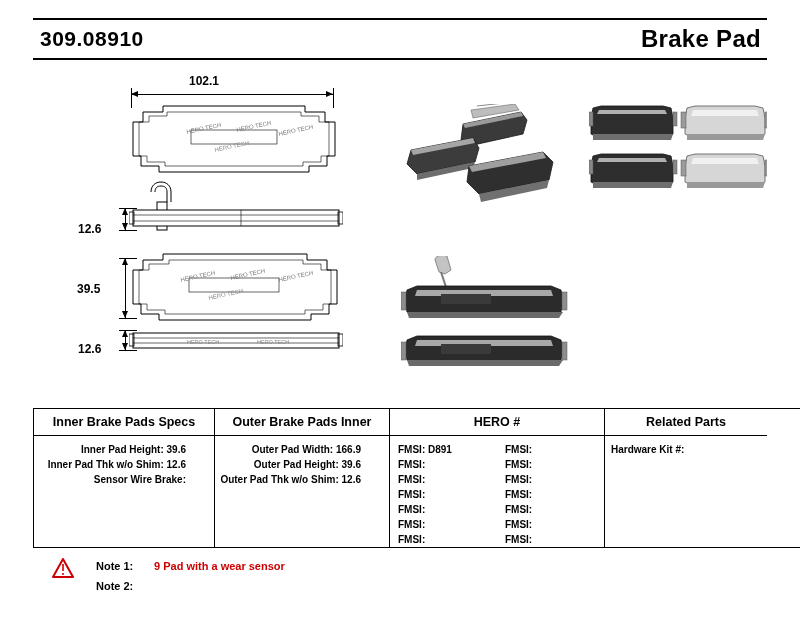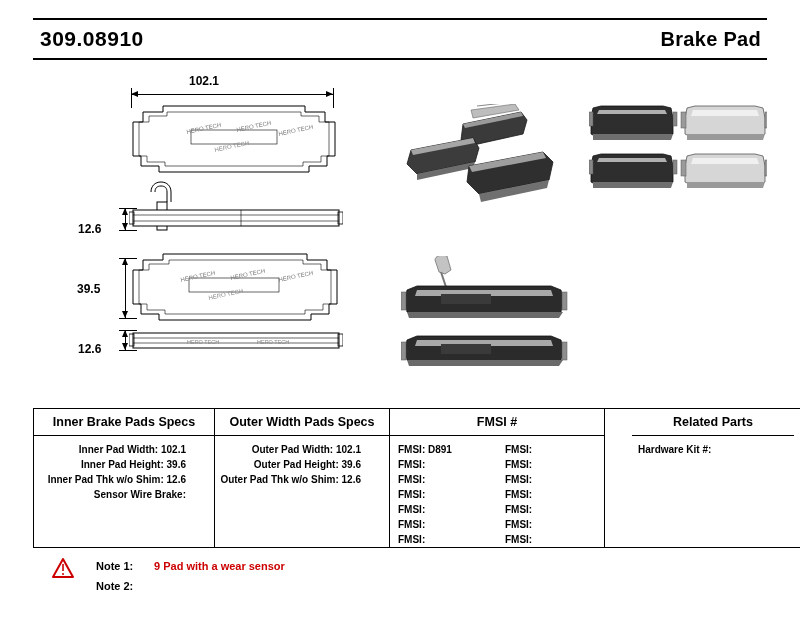--- a/index.html
+++ b/index.html
@@ -32,21 +32,21 @@
     align-items: center;
     justify-content: space-between;
   }
   .part-number {
     font-size: 21px;
     font-weight: bold;
     letter-spacing: 0.5px;
     padding-left: 7px;
   }
   .doc-type {
-    font-size: 20px;
+    font-size: 24px;
     font-weight: bold;
     padding-right: 6px;
     letter-spacing: 0.3px;
   }
 
   
   .drawings {
     position: absolute;
     left: 33px; top: 62px;
     width: 734px; height: 330px;
@@ -126,21 +126,21 @@
   .spec-col {
     border-right: 1.5px solid #000;
     box-sizing: border-box;
     display: flex;
     flex-direction: column;
   }
   .spec-col:last-child { border-right: none; }
   .col-inner { width: 181px; }
   .col-outer { width: 175px; }
   .col-fmsi { width: 215px; }
-  .col-related { width: 162px; margin-left: 27px; }
+  .col-related { width: 162px; }
 
   .spec-head {
     height: 26px;
     border-bottom: 1.5px solid #000;
     display: flex;
     align-items: center;
     justify-content: center;
     font-size: 12.5px;
     font-weight: bold;
   }
@@ -372,38 +372,37 @@
       </svg>
     </div>
 
   </div>
 
   <div class="spec-tables">
 
     <div class="spec-col col-inner">
       <div class="spec-head">Inner Brake Pads Specs</div>
       <div class="spec-body">
-        <div class="spec-row">Inner Pad Width: 102.1</div>
         <div class="spec-row">Inner Pad Height: 39.6</div>
         <div class="spec-row">Inner Pad Thk w/o Shim: 12.6</div>
         <div class="spec-row">Sensor Wire Brake:</div>
       </div>
     </div>
 
     <div class="spec-col col-outer">
-      <div class="spec-head">Outer Width Pads Specs</div>
+      <div class="spec-head">Outer Brake Pads Inner</div>
       <div class="spec-body">
-        <div class="spec-row">Outer Pad Width: 102.1</div>
+        <div class="spec-row">Outer Pad Width: 166.9</div>
         <div class="spec-row">Outer Pad Height: 39.6</div>
         <div class="spec-row">Outer Pad Thk w/o Shim: 12.6</div>
       </div>
     </div>
 
     <div class="spec-col col-fmsi">
-      <div class="spec-head">FMSI #</div>
+      <div class="spec-head">HERO #</div>
       <div class="fmsi-body">
         <div class="fmsi-colA">
           <div class="fmsi-row">FMSI:  D891</div>
           <div class="fmsi-row">FMSI:</div>
           <div class="fmsi-row">FMSI:</div>
           <div class="fmsi-row">FMSI:</div>
           <div class="fmsi-row">FMSI:</div>
           <div class="fmsi-row">FMSI:</div>
           <div class="fmsi-row">FMSI:</div>
         </div>

